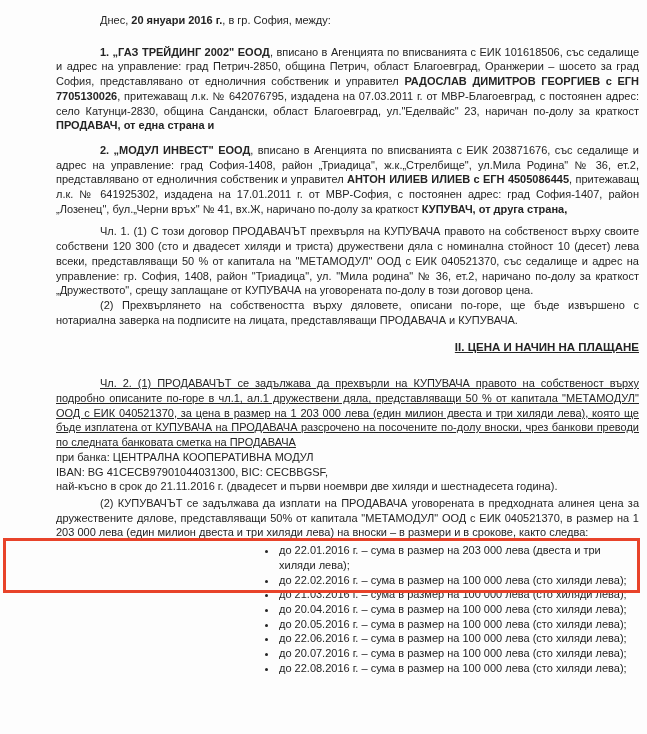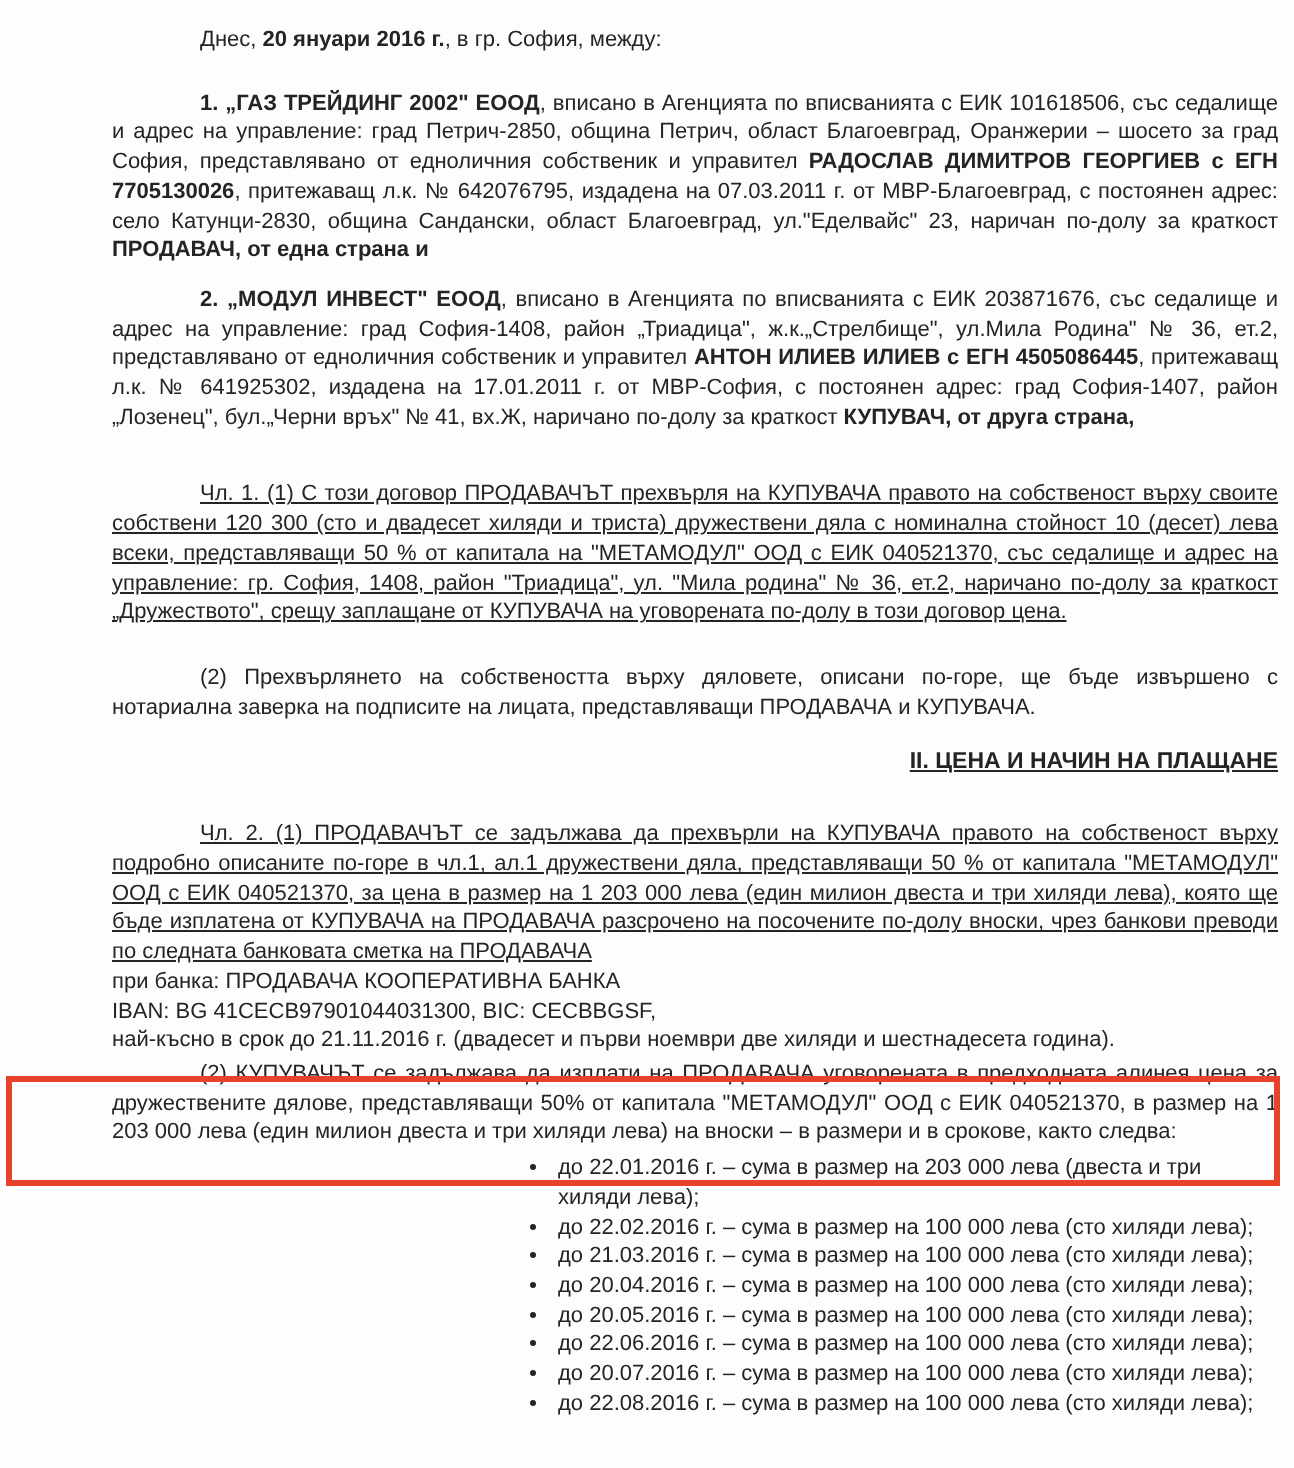--- a/index.html
+++ b/index.html
@@ -31,22 +31,22 @@
     font-weight: bold;
   }
   .section-heading {
     margin: 12px 0 0 0;
     text-align: center;
     font-size: 11.5px;
     font-weight: bold;
     line-height: 15px;
   }
   .section-heading .u { text-decoration: underline; }
-  .art1-1 { margin-top: 24px; text-decoration: underline; }
-  .art1-2 { margin-top: 18px; }
+  .art1-1 { margin-top: 8px; }
+  .art1-2 { margin-top: 0; }
   .h2-gap { margin-top: 13px; text-align: right; }
   .art2-1 { margin-top: 21px; text-decoration: underline; }
   .bank-line { text-align: left; }
   .art2-2 { margin-top: 2px; }
   ul.installments {
     margin: 3px 0 0 0;
     padding: 0 0 0 222px;
     list-style: disc outside;
   }
   ul.installments li {
@@ -76,21 +76,21 @@
 
 
   <p class="art1-1 indent justify">Чл. 1. (1) С този договор ПРОДАВАЧЪТ прехвърля на КУПУВАЧА правото на собственост върху своите собствени 120 300 (сто и двадесет хиляди и триста) дружествени дяла с номинална стойност 10 (десет) лева всеки, представляващи 50 % от капитала на "МЕТАМОДУЛ" ООД с ЕИК 040521370, със седалище и адрес на управление: гр. София, 1408, район "Триадица", ул. "Мила родина" № 36, ет.2, наричано по-долу за краткост „Дружеството", срещу заплащане от КУПУВАЧА на уговорената по-долу в този договор цена.</p>
 
   <p class="art1-2 indent justify">(2) Прехвърлянето на собствеността върху дяловете, описани по-горе, ще бъде извършено с нотариална заверка на подписите на лицата, представляващи ПРОДАВАЧА и КУПУВАЧА.</p>
 
   <p class="section-heading h2-gap"><span class="u">ІІ. ЦЕНА И НАЧИН  НА ПЛАЩАНЕ</span></p>
 
   <p class="art2-1 indent justify">Чл. 2. (1)  ПРОДАВАЧЪТ се задължава да прехвърли на КУПУВАЧА правото на собственост върху подробно описаните по-горе в чл.1, ал.1 дружествени дяла, представляващи 50 % от капитала "МЕТАМОДУЛ" ООД с ЕИК 040521370, за цена в размер на 1 203 000 лева (един милион двеста и три хиляди лева), която ще бъде изплатена от КУПУВАЧА на ПРОДАВАЧА разсрочено на посочените по-долу вноски, чрез банкови преводи по следната банковата сметка на ПРОДАВАЧА</p>
 
-  <p class="bank-line">при банка: ПРОДАВАЧА КООПЕРАТИВНА БАНКА</p>
+  <p class="bank-line">при банка: ЦЕНТРАЛНА КООПЕРАТИВНА МОДУЛ</p>
   <p class="bank-line">IBAN: BG 41CECB97901044031300, BIC: CECBBGSF,</p>
   <p class="bank-line">най-късно в срок до 21.11.2016 г. (двадесет и първи ноември две хиляди и шестнадесета година).</p>
 
   <p class="art2-2 indent justify">(2)  КУПУВАЧЪТ се задължава да изплати на ПРОДАВАЧА уговорената в предходната алинея цена за дружествените дялове, представляващи 50% от капитала "МЕТАМОДУЛ" ООД с ЕИК 040521370, в размер на 1 203 000 лева (един милион двеста и три хиляди лева) на вноски – в размери и в срокове, както следва:</p>
 
   <ul class="installments">
     <li>до 22.01.2016 г. – сума в размер на 203 000 лева (двеста и три хиляди лева);</li>
     <li>до 22.02.2016 г. – сума в размер на 100 000 лева (сто хиляди лева);</li>
     <li>до 21.03.2016 г. – сума в размер на 100 000 лева (сто хиляди лева);</li>
     <li>до 20.04.2016 г. – сума в размер на 100 000 лева (сто хиляди лева);</li>

